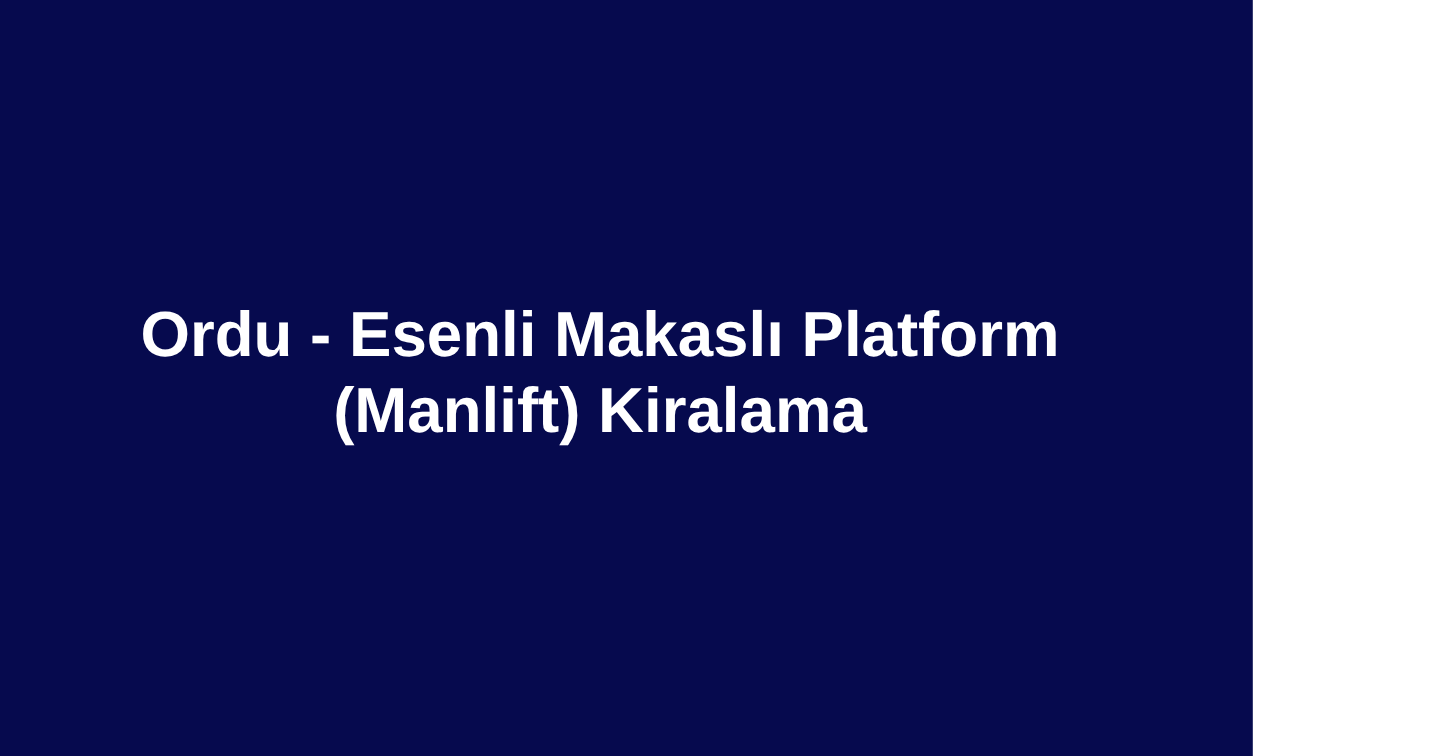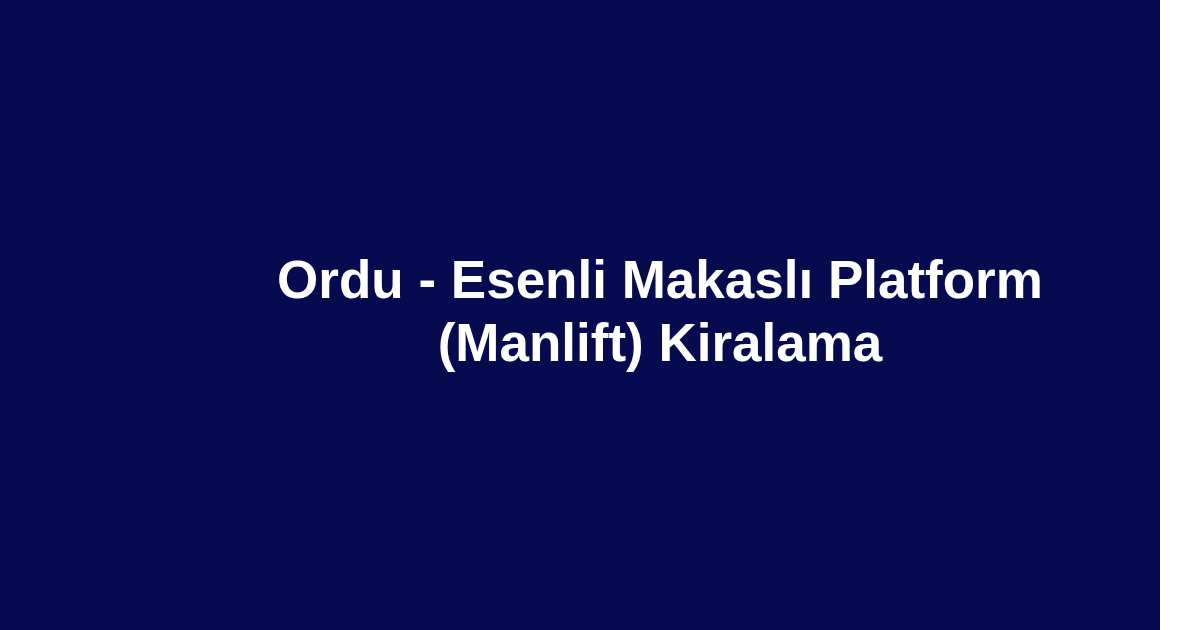--- a/index.html
+++ b/index.html
@@ -11,26 +11,26 @@
   body {
     width: 1200px;
     height: 630px;
     overflow: hidden;
     font-family: "Liberation Sans", sans-serif;
   }
 
   .og-card {
     position: relative;
     box-sizing: border-box;
-    width: 1160px;
+    width: 1044px;
     height: 630px;
     background-color: #060a4e;
     display: flex;
     flex-direction: column;
-    align-items: flex-end;
+    align-items: flex-start;
     justify-content: center;
     overflow: hidden;
   }
 
   .title-block {
     width: 1000px;
     
     margin-top: -8px;
     padding: 0 40px;
     box-sizing: border-box;

